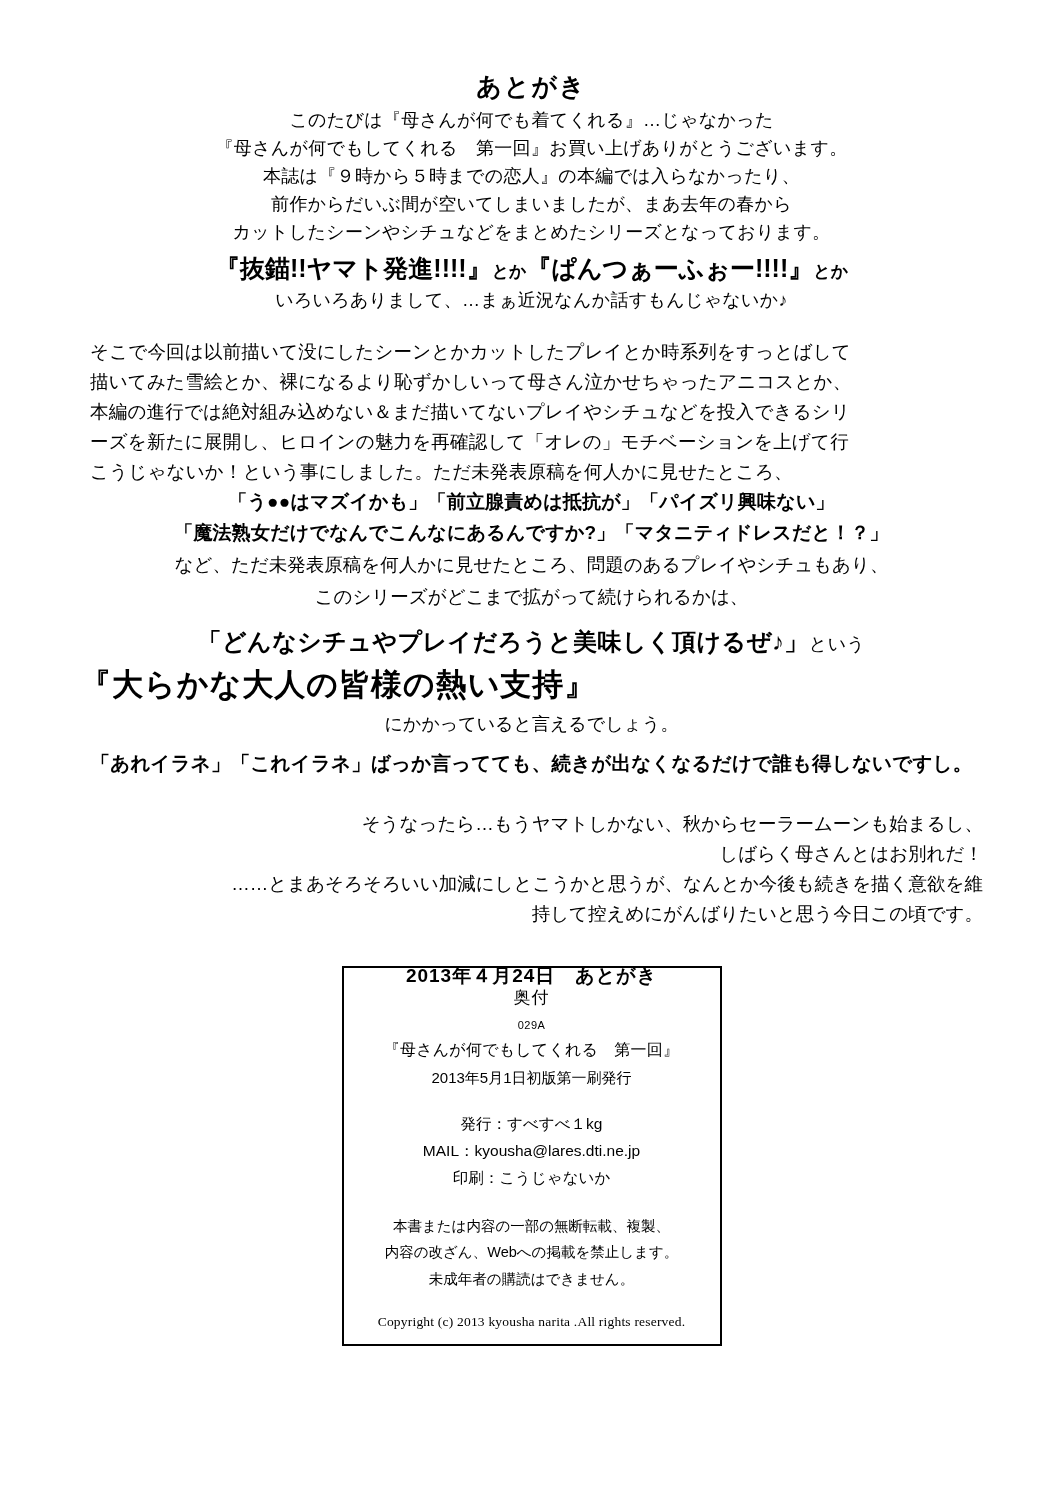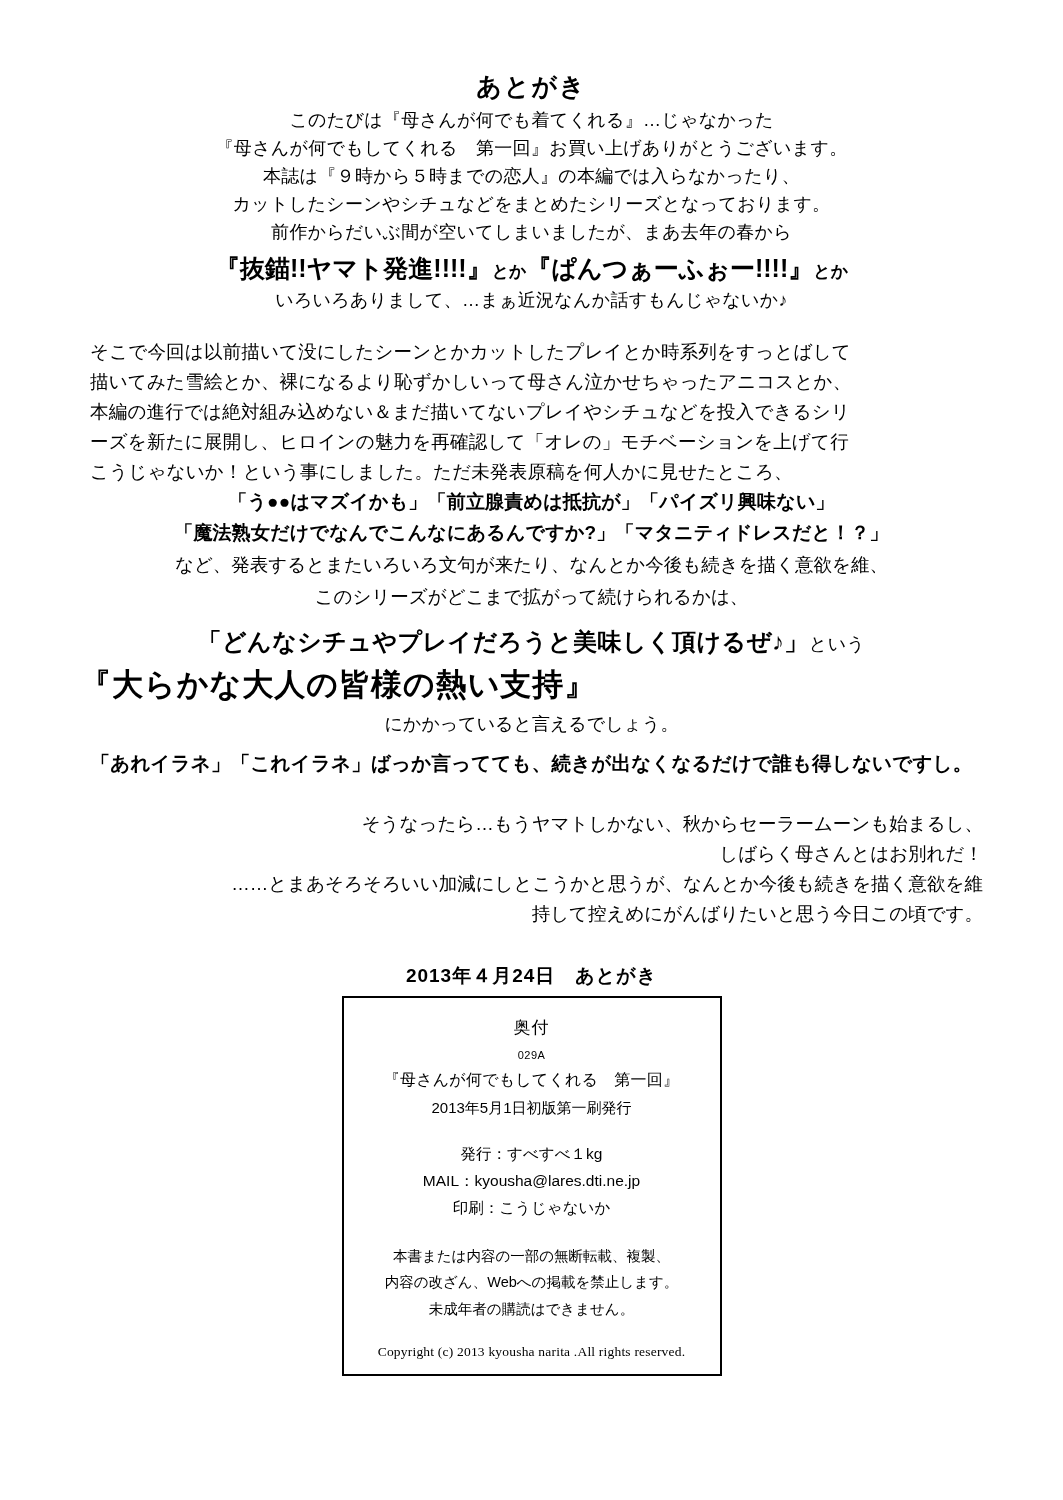--- a/index.html
+++ b/index.html
@@ -113,21 +113,21 @@
     text-align: center;
     font-size: 19px;
     font-weight: bold;
     margin-top: 34px;
     letter-spacing: 1px;
   }
   .colophon {
     position: absolute;
     left: 50%;
     transform: translateX(-50%);
-    top: 996px;
+    top: 966px;
     width: 380px;
     border: 2px solid #000;
     box-sizing: border-box;
     padding: 18px 10px 14px 10px;
     text-align: center;
   }
   .colophon .c-title {
     font-size: 17px;
     letter-spacing: 1px;
     margin-bottom: 10px;
@@ -169,42 +169,42 @@
 <body>
 
 <div class="page">
 
   <div class="afterword-title">あとがき</div>
 
   <div>
     <div class="line">このたびは『母さんが何でも着てくれる』…じゃなかった</div>
     <div class="line">『母さんが何でもしてくれる　第一回』お買い上げありがとうございます。</div>
     <div class="line">本誌は『９時から５時までの恋人』の本編では入らなかったり、</div>
+    <div class="line">前作からだいぶ間が空いてしまいましたが、まあ去年の春から</div>
     <div class="line">カットしたシーンやシチュなどをまとめたシリーズとなっております。</div>
-    <div class="line">前作からだいぶ間が空いてしまいましたが、まあ去年の春から</div>
   </div>
 
   <div class="big-bold">
     <span>『抜錨!!ヤマト発進!!!!』</span><span class="small">とか</span><span>『ぱんつぁーふぉー!!!!』</span><span class="small">とか</span>
   </div>
 
   <div class="line">いろいろありまして、…まぁ近況なんか話すもんじゃないか♪</div>
 
   <div class="para">
     <span class="ln">そこで今回は以前描いて没にしたシーンとかカットしたプレイとか時系列をすっとばして</span>
     <span class="ln">描いてみた雪絵とか、裸になるより恥ずかしいって母さん泣かせちゃったアニコスとか、</span>
     <span class="ln">本編の進行では絶対組み込めない＆まだ描いてないプレイやシチュなどを投入できるシリ</span>
     <span class="ln">ーズを新たに展開し、ヒロインの魅力を再確認して「オレの」モチベーションを上げて行</span>
     <span class="ln">こうじゃないか！という事にしました。ただ未発表原稿を何人かに見せたところ、</span>
   </div>
 
   <div class="quote-line">「う●●はマズイかも」「前立腺責めは抵抗が」「パイズリ興味ない」</div>
   <div class="quote-line">「魔法熟女だけでなんでこんなにあるんですか?」「マタニティドレスだと！？」</div>
 
-  <div class="mid-line">など、発表するとまたいろいろ文句が来たり、なんとか今後も続きを描く意欲を維、</div>
+  <div class="mid-line">など、ただ未発表原稿を何人かに見せたところ、問題のあるプレイやシチュもあり、</div>
   <div class="mid-line">このシリーズがどこまで拡がって続けられるかは、</div>
 
   <div class="emph1">
     <span>「どんなシチュやプレイだろうと美味しく頂けるぜ♪」</span><span class="tail">という</span>
   </div>
 
   <div class="emph2">『大らかな大人の皆様の熱い支持』</div>
   <div class="emph3">にかかっていると言えるでしょう。</div>
   <div class="emph4">「あれイラネ」「これイラネ」ばっか言ってても、続きが出なくなるだけで誰も得しないですし。</div>
 

